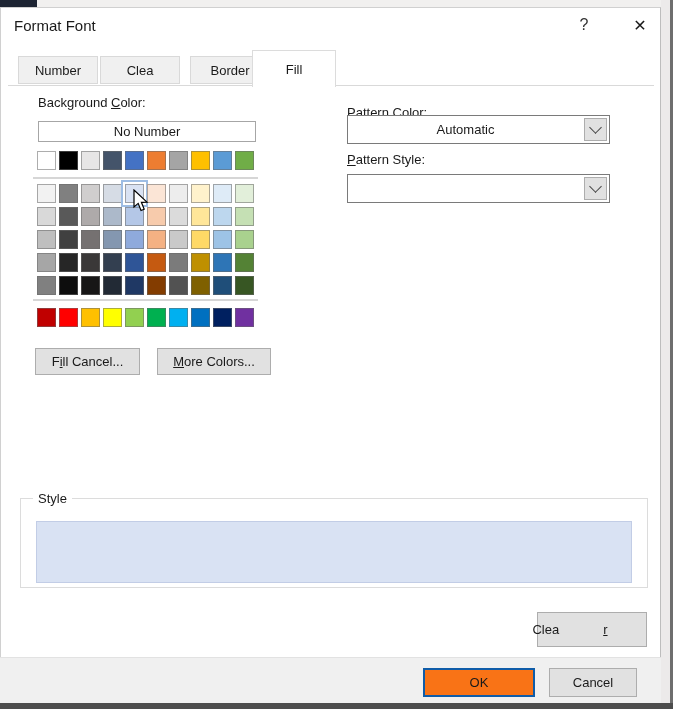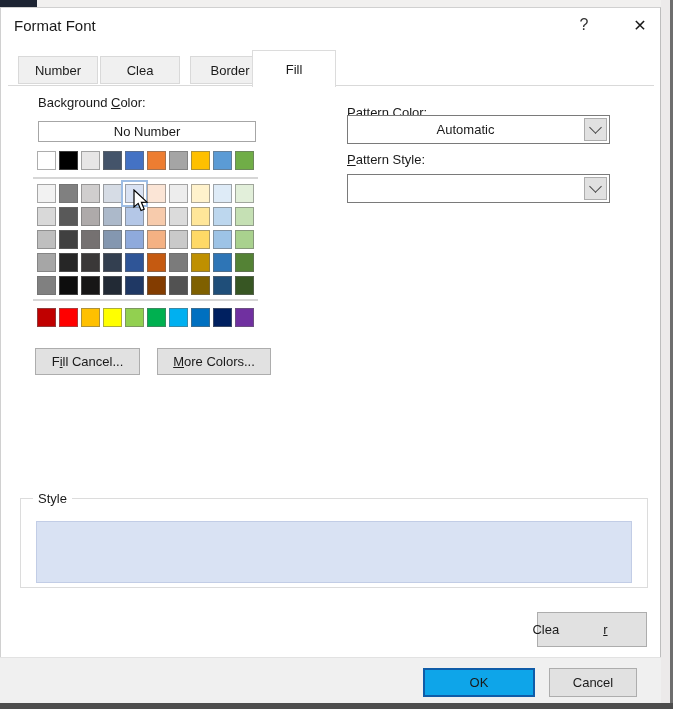--- a/index.html
+++ b/index.html
@@ -73,21 +73,21 @@
 
   
   .sample-group{left:20px;top:498px;width:628px;height:90px;border:1px solid #dcdcdc;box-sizing:border-box;}
   .sample-label{left:33px;top:491px;background:#fff;padding:0 5px;}
   .sample-fill{left:36px;top:521px;width:596px;height:62px;border:1px solid #c2cde6;box-sizing:border-box;}
 
   .clear-btn{left:537px;top:612px;width:110px;height:35px;gap:44px;}
 
   
   .footer{left:0;top:657px;width:661px;height:46px;background:#f0f0f0;border-top:1px solid #e2e2e2;box-sizing:border-box;}
-  .ok-btn{left:423px;top:668px;width:112px;height:29px;background:#0ea5e9;
+  .ok-btn{left:423px;top:668px;width:112px;height:29px;background:#f97316;
        border:2px solid #0f5ca8;box-sizing:border-box;
        display:flex;align-items:center;justify-content:center;}
   .cancel-btn{left:549px;top:668px;width:88px;height:29px;}
 
   .cursor{left:130px;top:189px;width:22px;height:24px;z-index:50;}
 </style>
 </head>
 <body>
 
 <div class="abs top-strip"></div>

